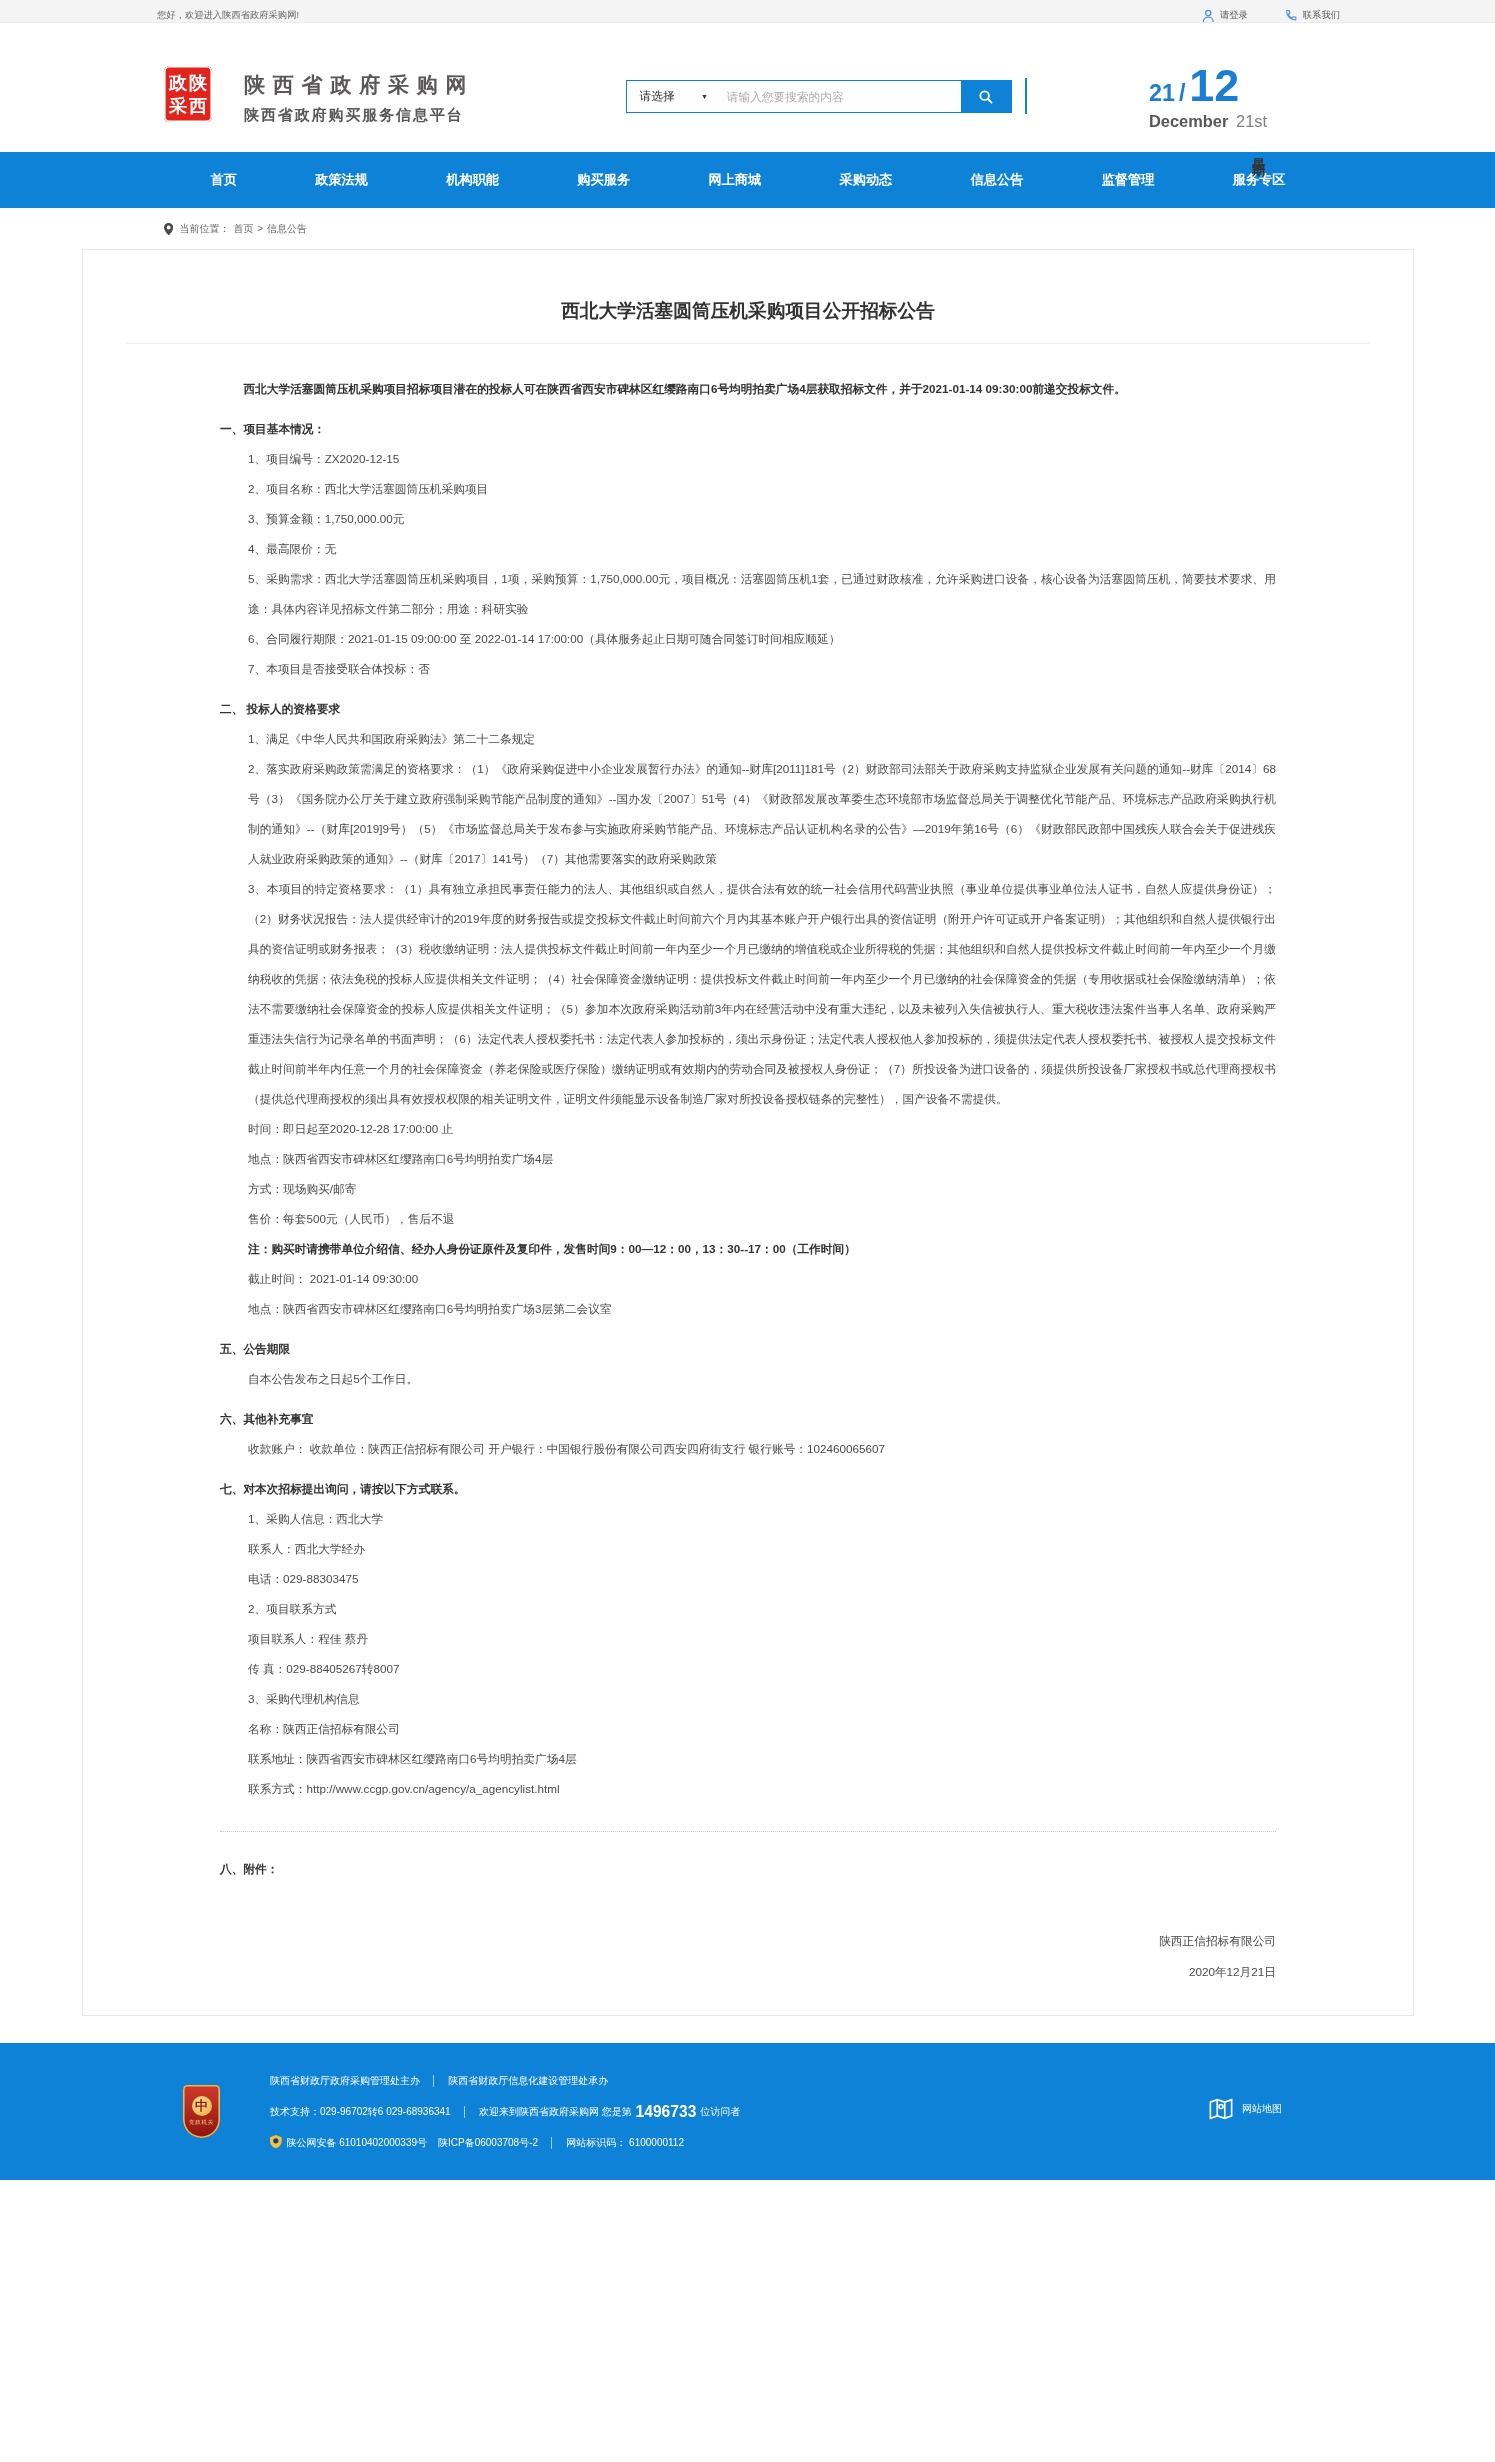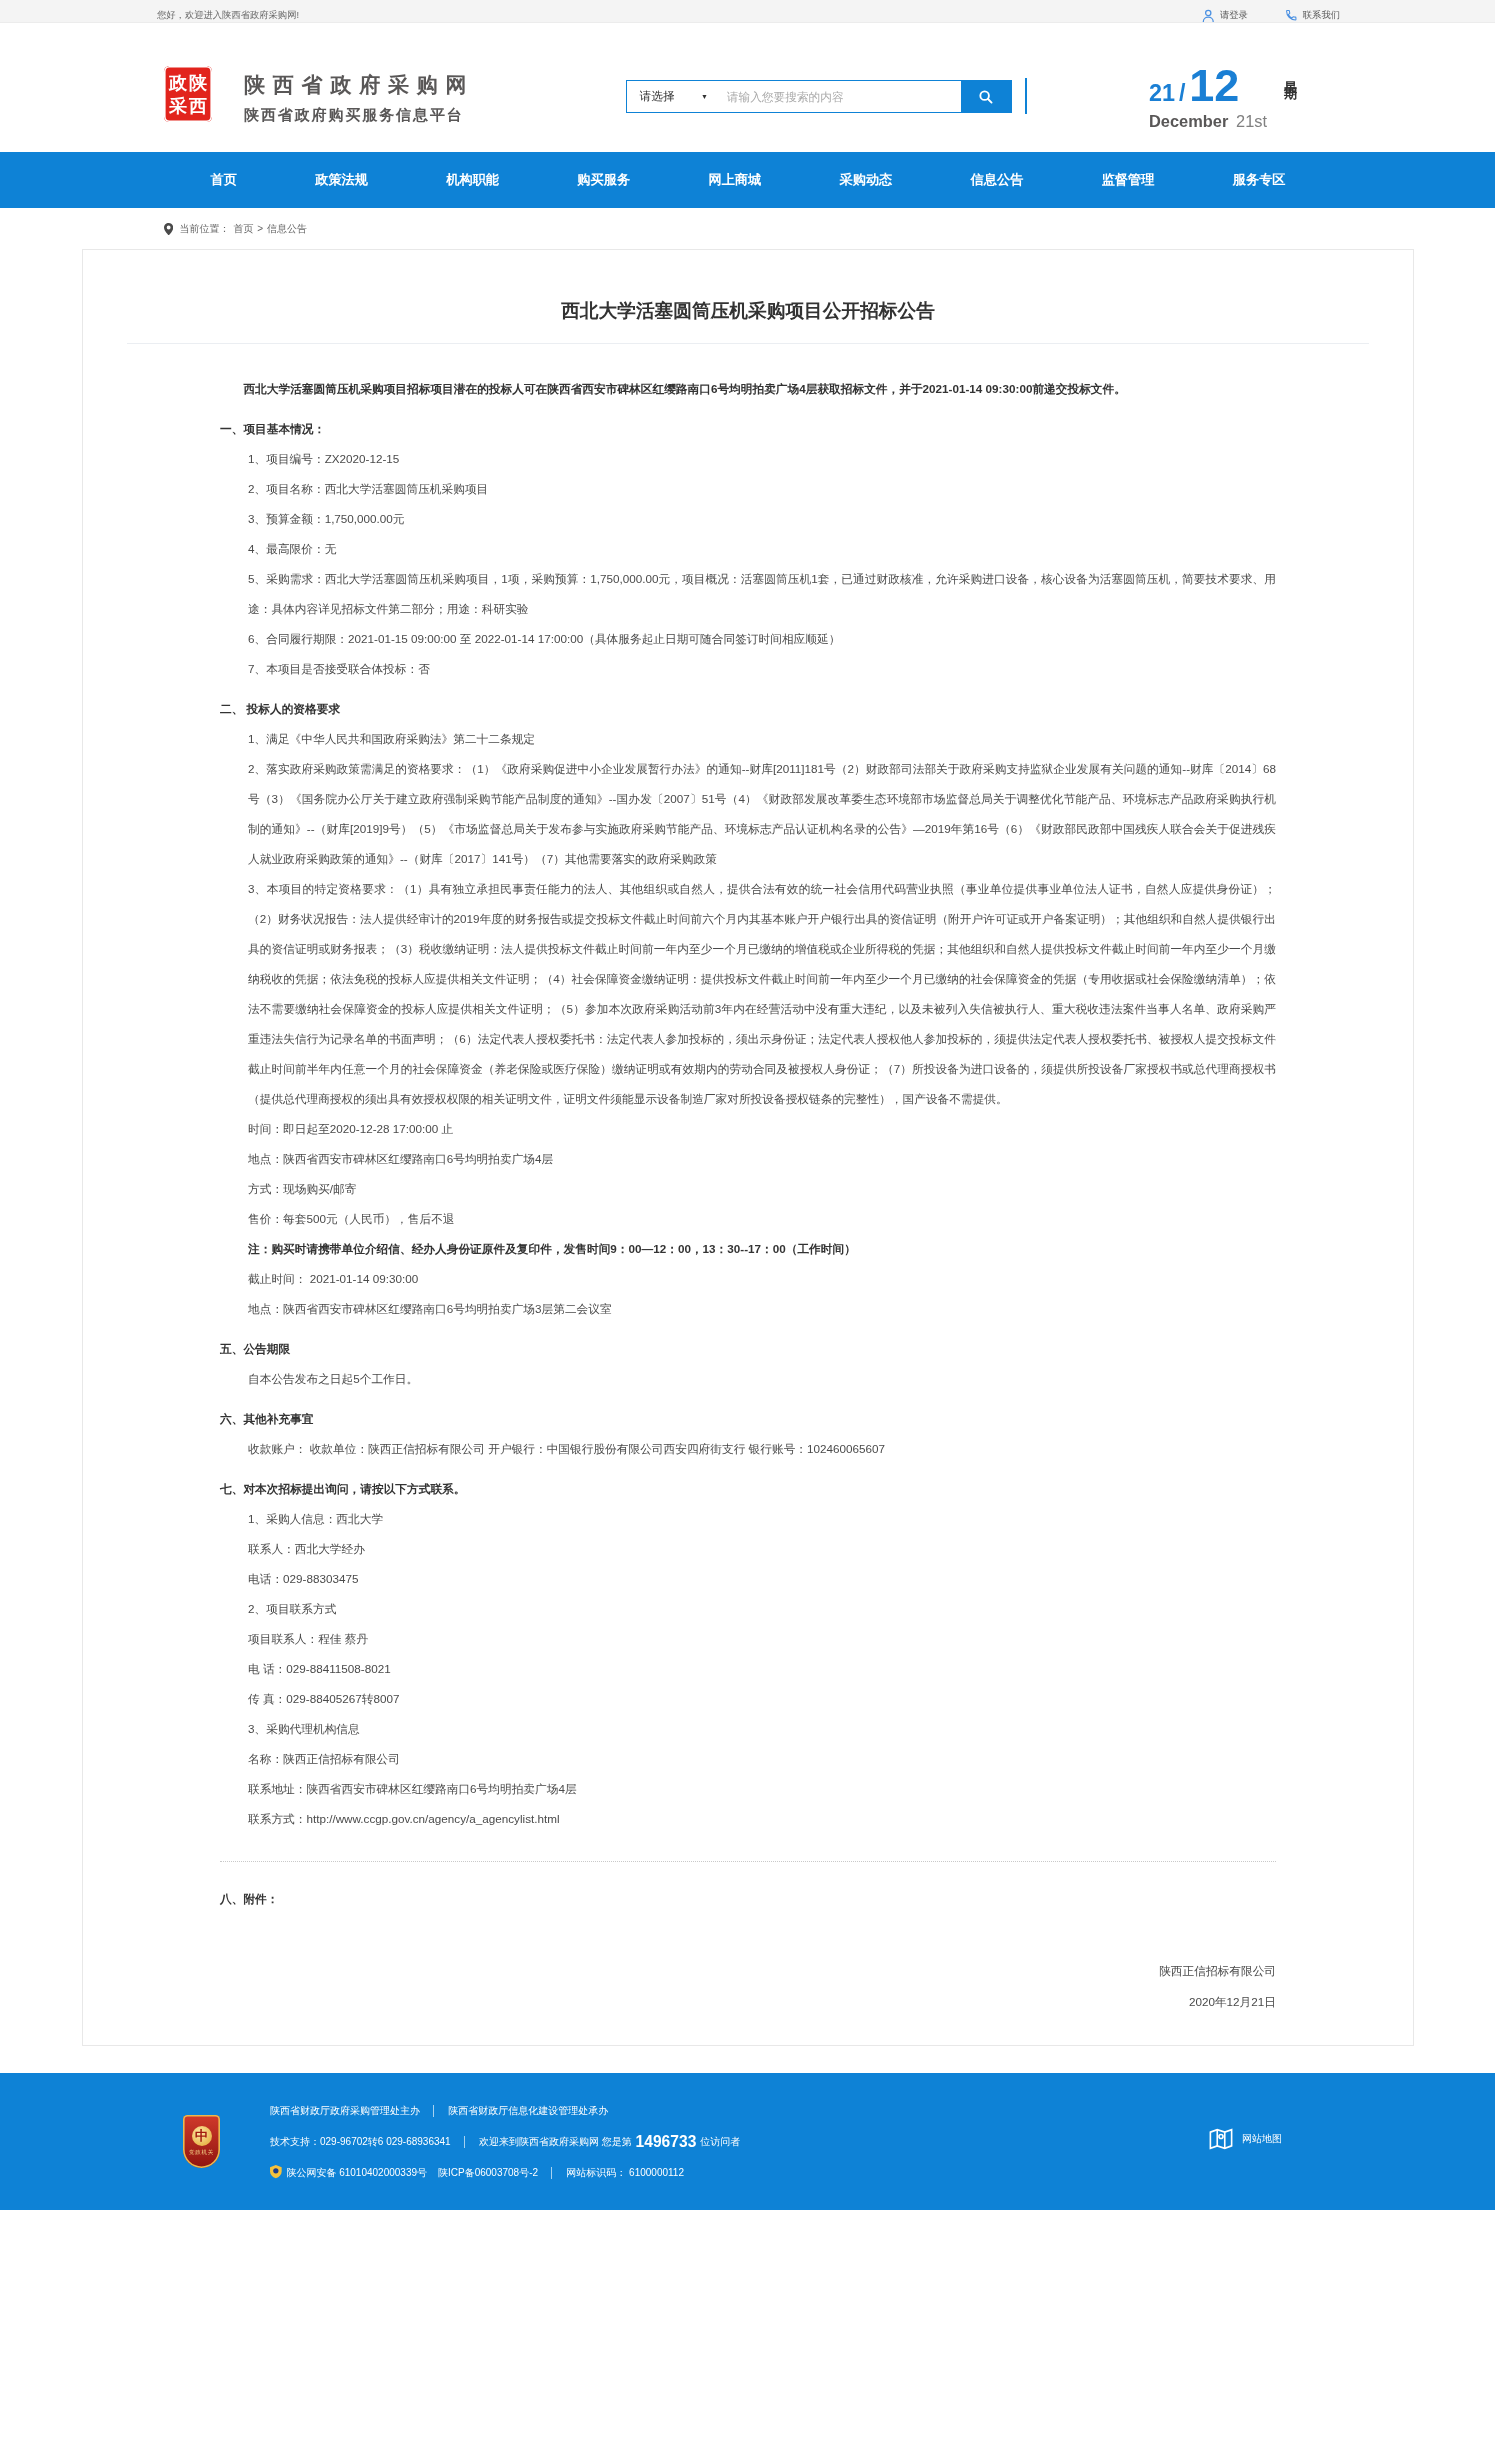--- a/index.html
+++ b/index.html
@@ -23,21 +23,21 @@
   .titles { position:absolute; left:80px; top:48px; }
   .site-title { font-size:21px; font-weight:bold; color:#595757; letter-spacing:7.8px; white-space:nowrap; }
   .site-subtitle { font-size:15px; font-weight:bold; color:#595757; letter-spacing:1.9px; margin-top:7px; white-space:nowrap; }
   .search { position:absolute; left:462px; top:57px; width:386px; height:33px; border:1.6px solid var(--accent,#0e82d6); background:#fff; display:flex; align-items:stretch; }
   .search-select { width:92px; display:flex; align-items:center; justify-content:space-between; padding:0 11px 0 12.5px; font-size:11.7px; color:#333; cursor:pointer; }
   .caret { font-size:7px; color:#333; }
   .search input { flex:1; border:0; outline:0; font-size:11.7px; color:#333; padding-left:7.8px; background:transparent; }
   .search input::placeholder { color:#aaa; }
   .search-btn { width:50px; background:var(--accent,#0e82d6); border:0; display:flex; align-items:center; justify-content:center; cursor:pointer; }
   .search-divider { position:absolute; left:861px; top:55px; width:2.3px; height:36px; background:var(--accent,#0e82d6); }
-  .date-block { position:absolute; left:985px; top:45px; display:flex; gap:14px; }
+  .date-block { position:absolute; left:985px; top:45px; display:flex; gap:14px;flex-direction:column; }
   .date-nums { color:var(--date-blue,#1a7fd4); font-weight:bold; display:flex; align-items:flex-end; }
   .d-day { font-size:23.4px; line-height:1; }
   .d-slash { font-size:23.4px; line-height:1; margin:0 3.9px; }
   .d-month { font-size:45px; line-height:0.82; }
   .date-en { margin-top:7px; font-size:16.4px; color:#595757; font-weight:bold; white-space:nowrap; }
   .d-den { color:#808080; font-weight:normal; margin-left:7.8px; }
   .weekday { writing-mode:vertical-rl; text-orientation:upright; font-size:13.2px; font-weight:bold; color:#333; letter-spacing:5.5px; margin-top:1.6px; }
   
   .mainnav { height:56px; background:var(--accent,#0e82d6); }
   .mainnav-inner { width:1075px; margin:0 auto; height:56px; display:flex; justify-content:space-between; align-items:center; }
@@ -201,21 +201,20 @@
       <p class="para heading">五、公告期限</p>
       <p class="para item">自本公告发布之日起5个工作日。</p>
       <p class="para heading">六、其他补充事宜</p>
       <p class="para item">收款账户： 收款单位：陕西正信招标有限公司 开户银行：中国银行股份有限公司西安四府街支行 银行账号：102460065607</p>
       <p class="para heading">七、对本次招标提出询问，请按以下方式联系。</p>
       <p class="para item">1、采购人信息：西北大学</p>
       <p class="para item">联系人：西北大学经办</p>
       <p class="para item">电话：029-88303475</p>
       <p class="para item">2、项目联系方式</p>
       <p class="para item">项目联系人：程佳 蔡丹</p>
-      <p class="para item">电 话：029-88411508-8021</p>
       <p class="para item">传 真：029-88405267转8007</p>
       <p class="para item">3、采购代理机构信息</p>
       <p class="para item">名称：陕西正信招标有限公司</p>
       <p class="para item">联系地址：陕西省西安市碑林区红缨路南口6号均明拍卖广场4层</p>
       <p class="para item">联系方式：http://www.ccgp.gov.cn/agency/a_agencylist.html</p>
       <div class="dotted-divider"></div>
       <p class="para heading">八、附件：</p>
     </div>
   <div class="signature">
     <div>陕西正信招标有限公司</div>

